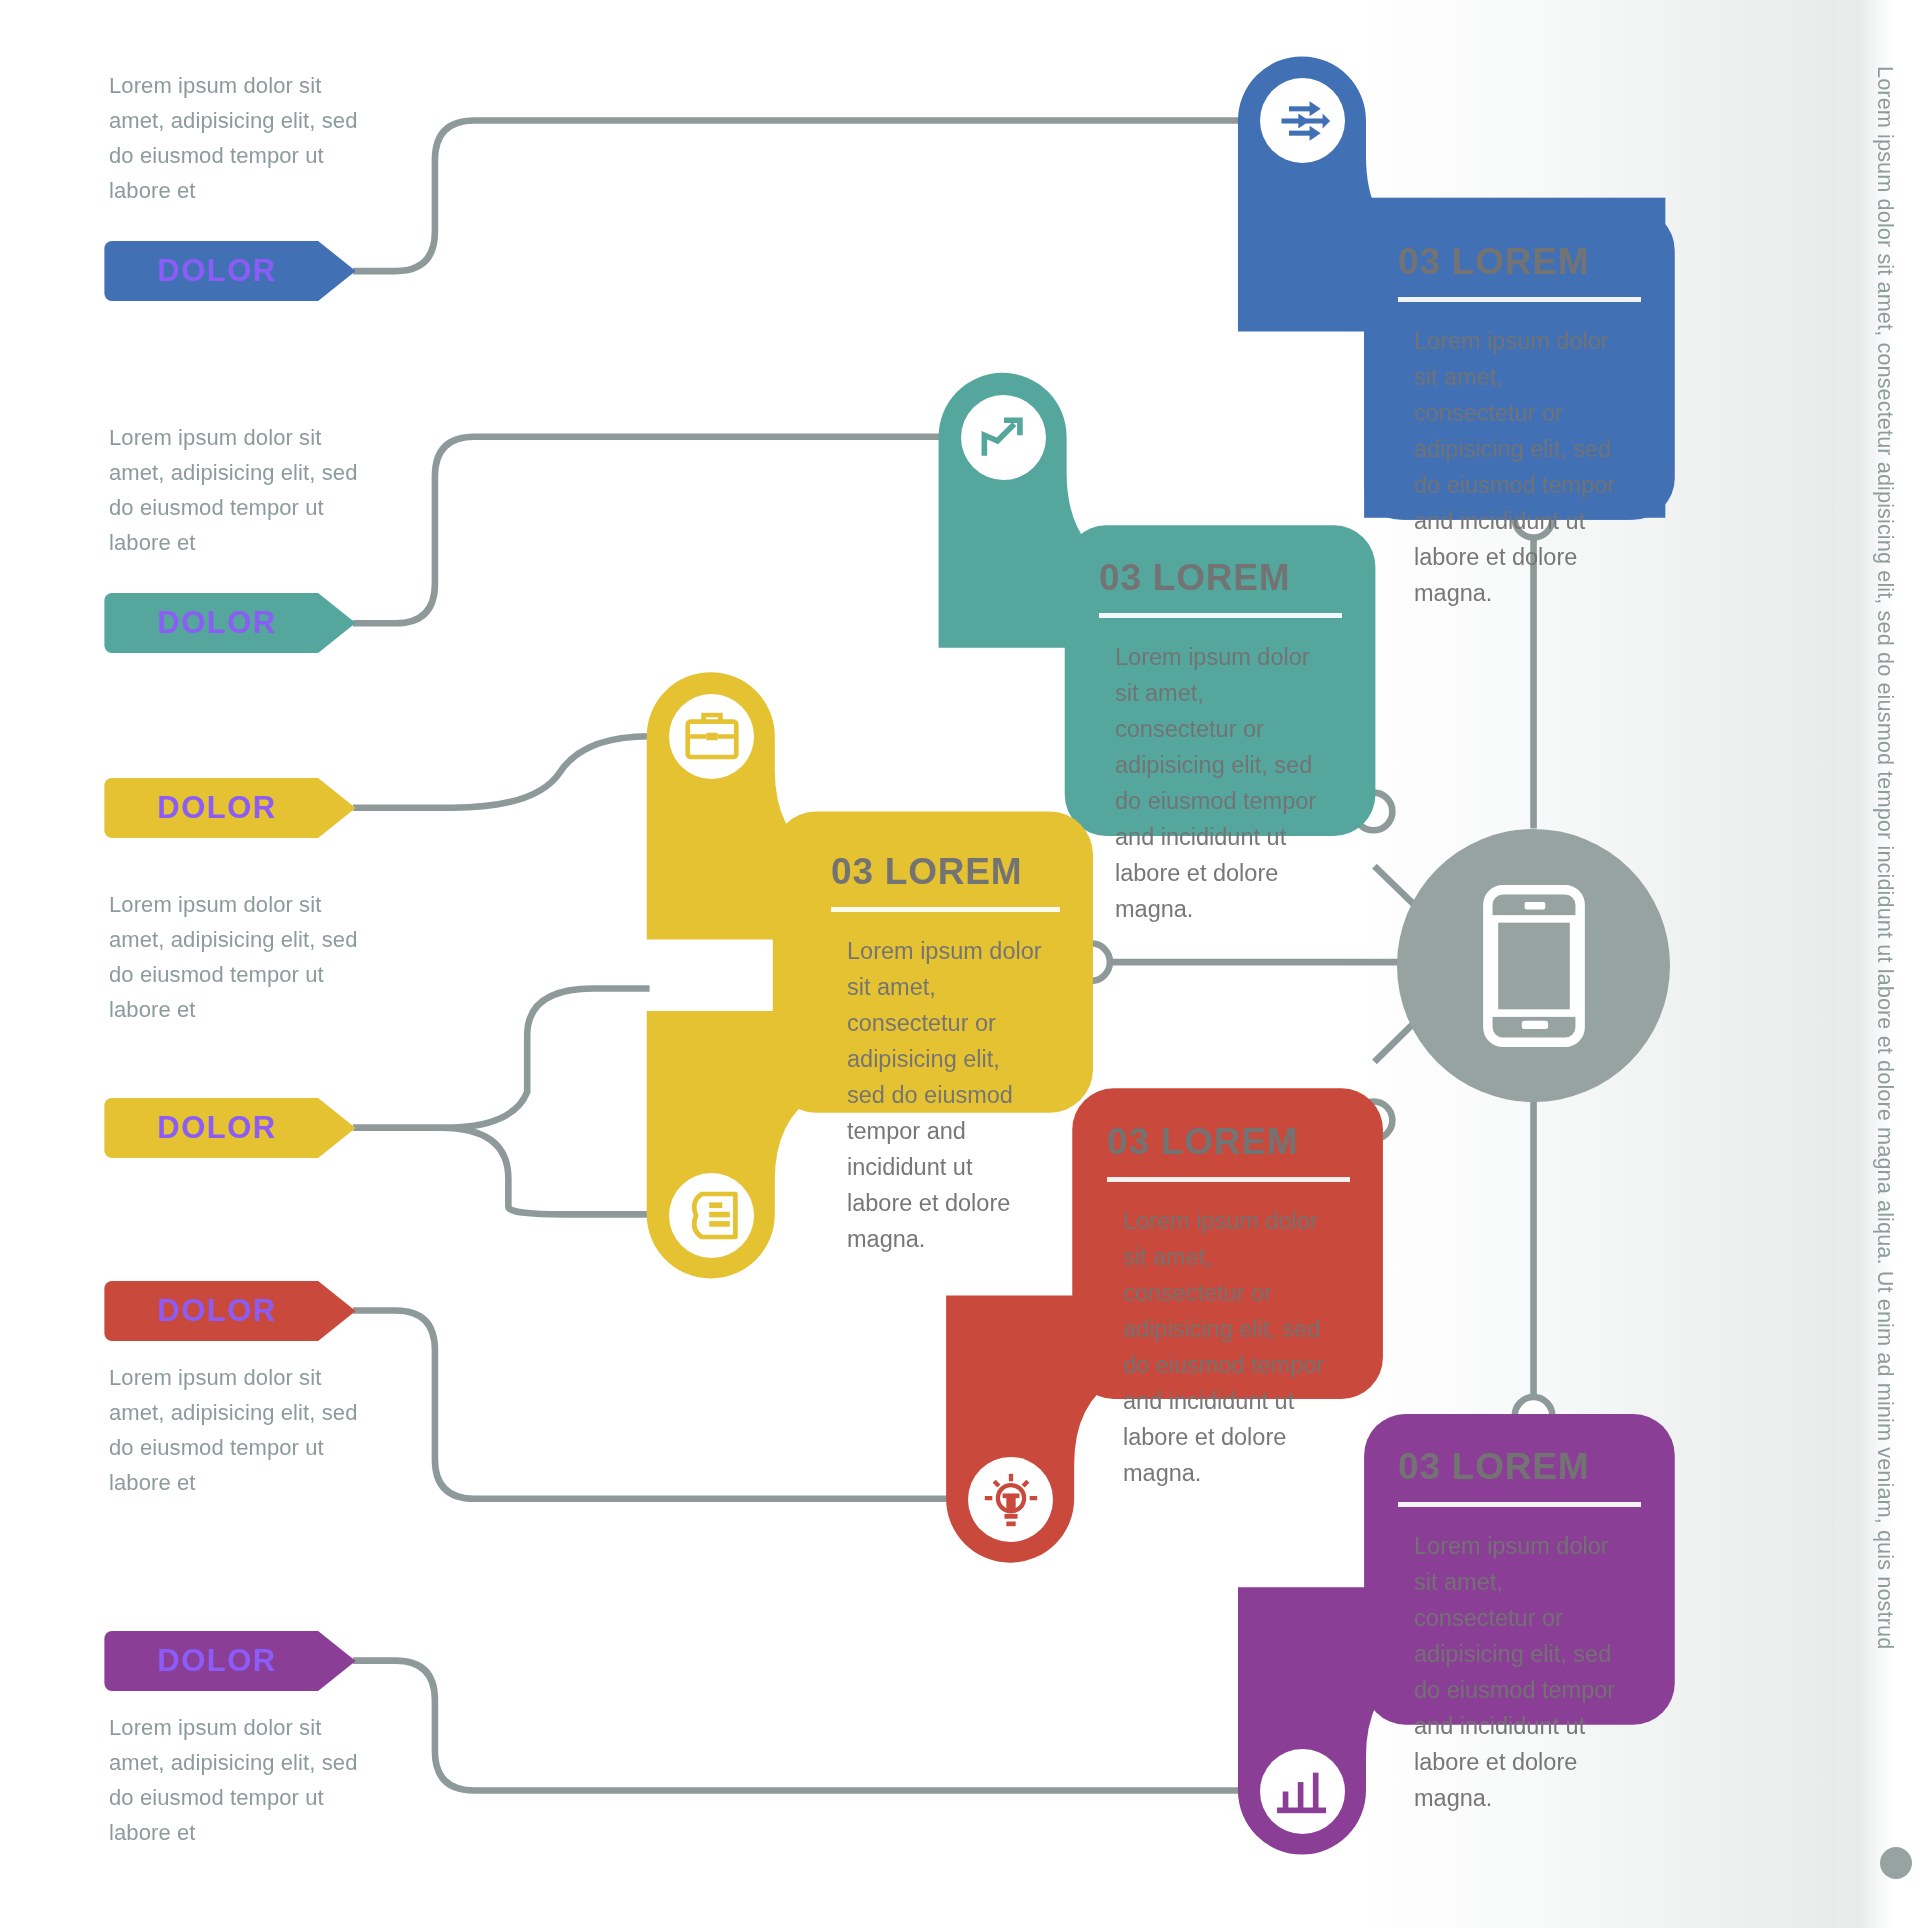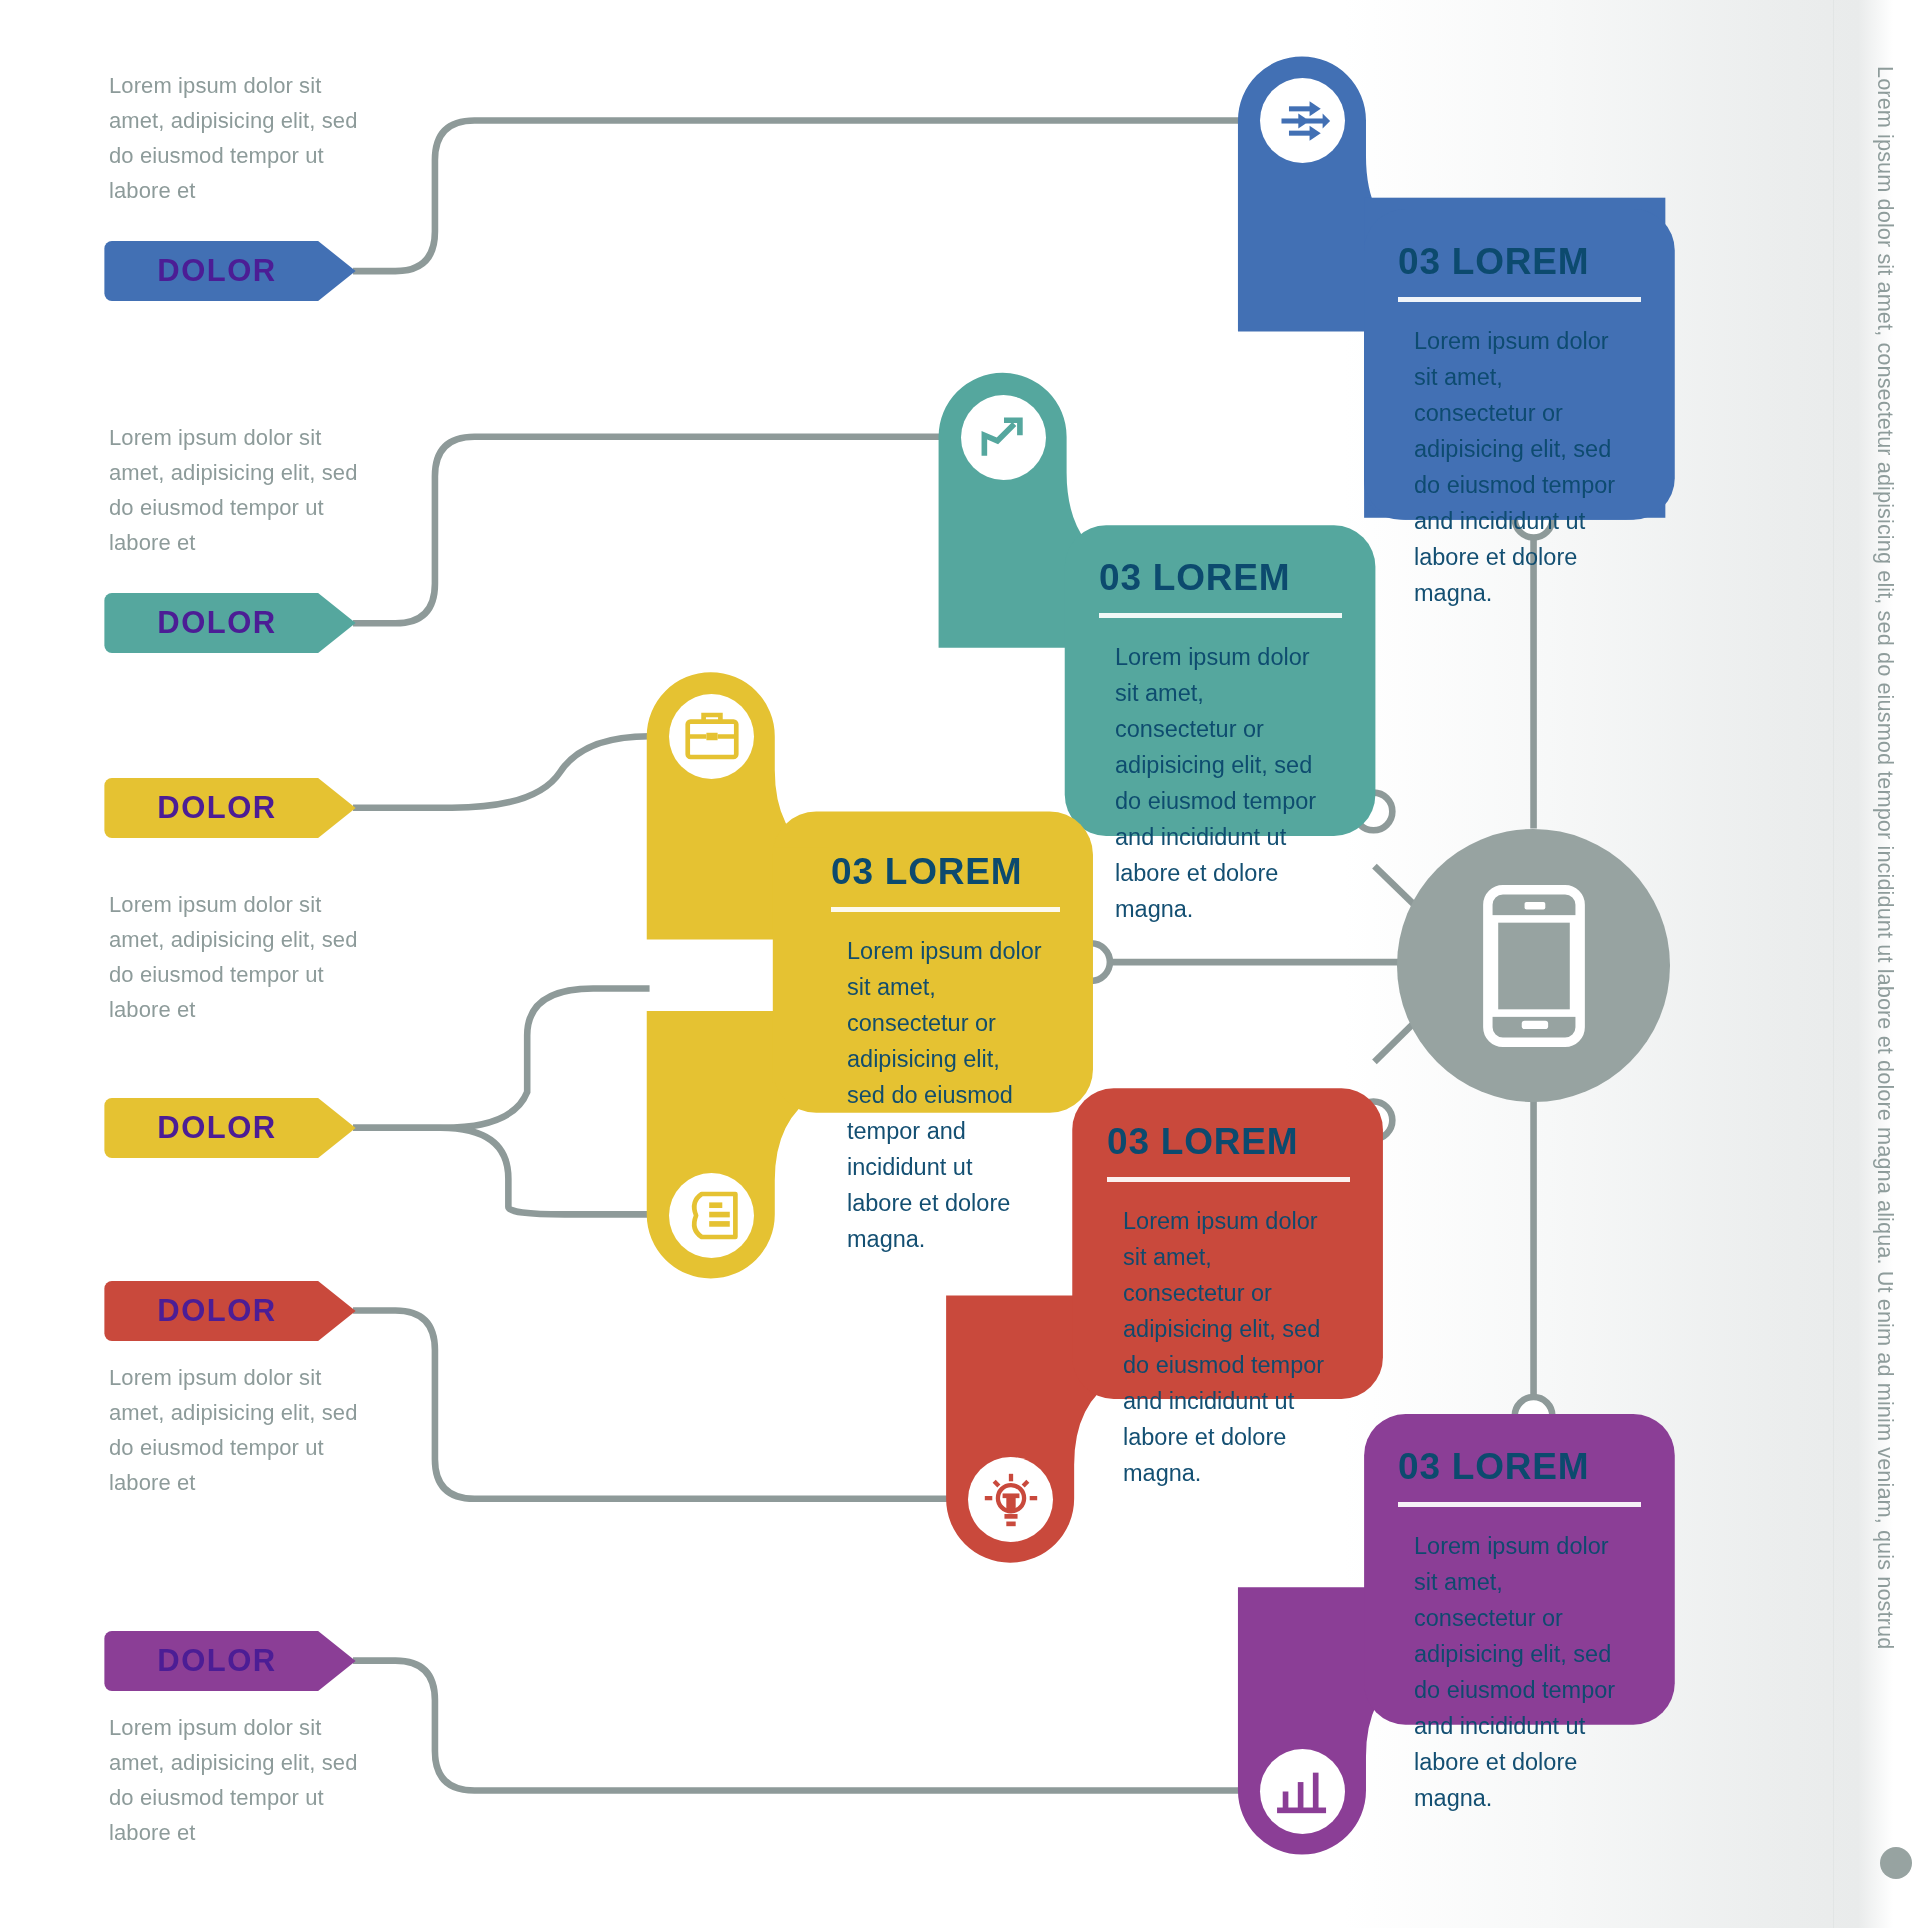--- a/index.html
+++ b/index.html
@@ -67,32 +67,32 @@
     position: absolute;
     left: 0; top: 0;
     width: 252px;
     height: 60px;
   }
   .tag .tag-label {
     position: relative;
     z-index: 2;
     width: 226px;
     text-align: center;
-    color: #4c1d95;
+    color: #8b5cf6;
     font-weight: bold;
     font-size: 31px;
     letter-spacing: 1.5px;
   }
 
   
   .card {
     position: absolute;
     box-sizing: border-box;
     padding: 32px 34px 28px 34px;
-    color: #0c4a6e;
+    color: #737373;
   }
   .card-title {
     font-size: 37px;
     font-weight: bold;
     letter-spacing: 0.8px;
     line-height: 41px;
     margin: 0 0 15px 0;
   }
   .card-rule {
     height: 4.7px;

